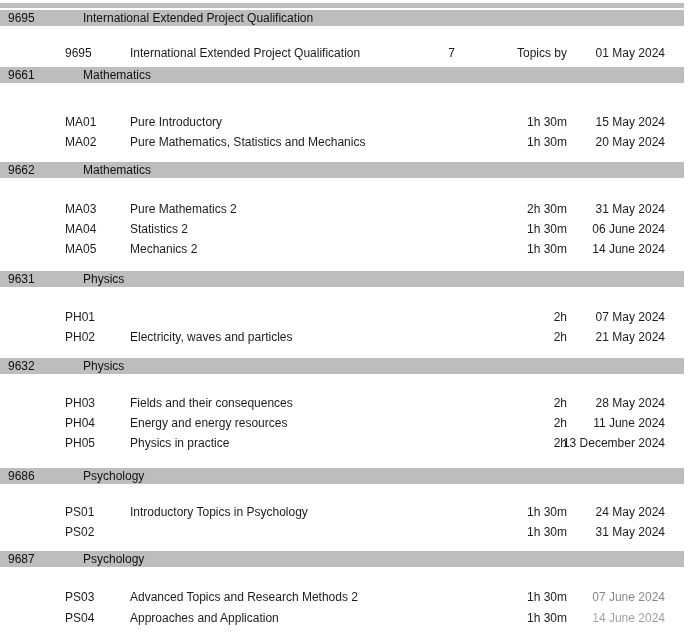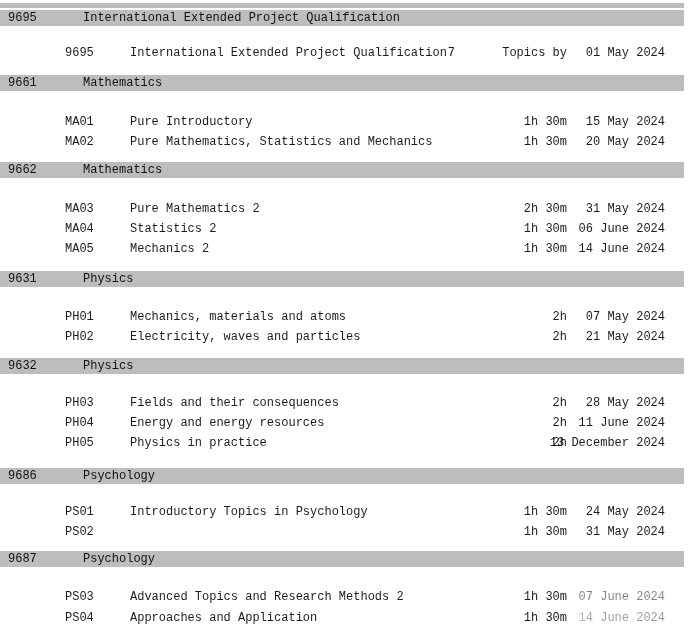--- a/index.html
+++ b/index.html
@@ -1,20 +1,20 @@
 <!DOCTYPE html>
 <html><head>
 <meta charset="utf-8">
 <style>
   html,body{margin:0;padding:0;background:#fff;}
   .page{
     position:relative;
     width:693px;height:634px;
     background:#ffffff;
-    font-family:Liberation Mono, monospace;
+    font-family:Liberation Sans, sans-serif;
     font-size:12px;
     color:#1c1c1c;
     overflow:hidden;
   }
   .top-strip{
     position:absolute;left:0;top:3px;
     width:684px;height:5px;
     background:#bdbdbd;
   }
   .band{
@@ -64,21 +64,21 @@
     <span class="band-subject">International Extended Project Qualification</span>
   </div>
   <div class="row" style="top:46px">
     <span class="cell-code">9695</span>
     <span class="cell-title">International Extended Project Qualification</span>
     <span class="cell-extra">7</span>
     <span class="cell-duration">Topics by</span>
     <span class="cell-date">01 May 2024</span>
   </div>
 
-  <div class="band" style="top:75px">
+  <div class="band" style="top:67px">
     <span class="band-code">9661</span>
     <span class="band-subject">Mathematics</span>
   </div>
   <div class="row" style="top:115px">
     <span class="cell-code">MA01</span>
     <span class="cell-title">Pure Introductory</span>
     <span class="cell-duration">1h 30m</span>
     <span class="cell-date">15 May 2024</span>
   </div>
   <div class="row" style="top:135px">
@@ -110,21 +110,20 @@
     <span class="cell-duration">1h 30m</span>
     <span class="cell-date">14 June 2024</span>
   </div>
 
   <div class="band" style="top:271px">
     <span class="band-code">9631</span>
     <span class="band-subject">Physics</span>
   </div>
   <div class="row" style="top:310px">
     <span class="cell-code">PH01</span>
-    <span class="cell-title">Mechanics, materials and atoms</span>
     <span class="cell-duration">2h</span>
     <span class="cell-date">07 May 2024</span>
   </div>
   <div class="row" style="top:330px">
     <span class="cell-code">PH02</span>
     <span class="cell-title">Electricity, waves and particles</span>
     <span class="cell-duration">2h</span>
     <span class="cell-date">21 May 2024</span>
   </div>
 

